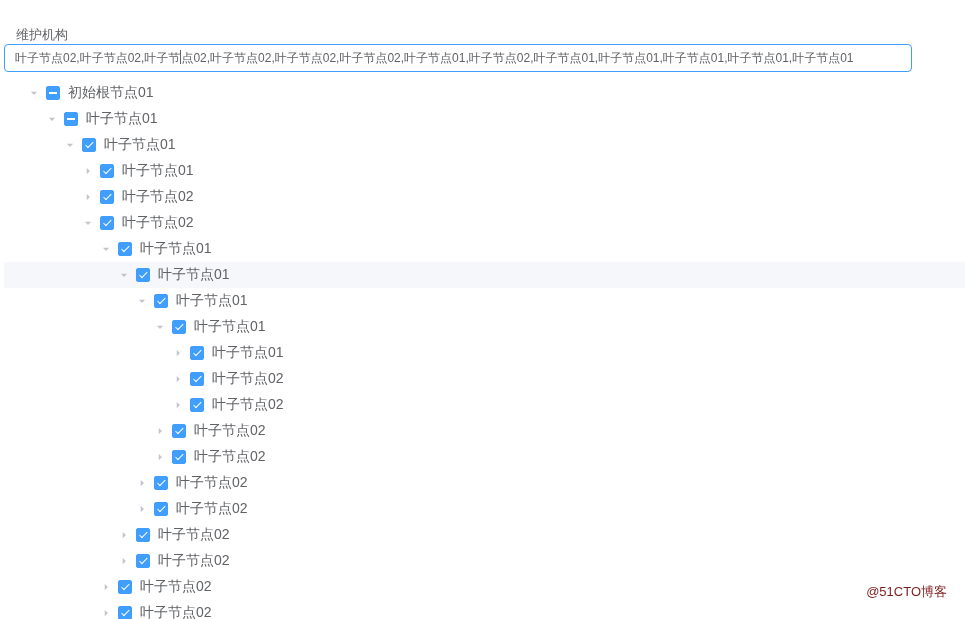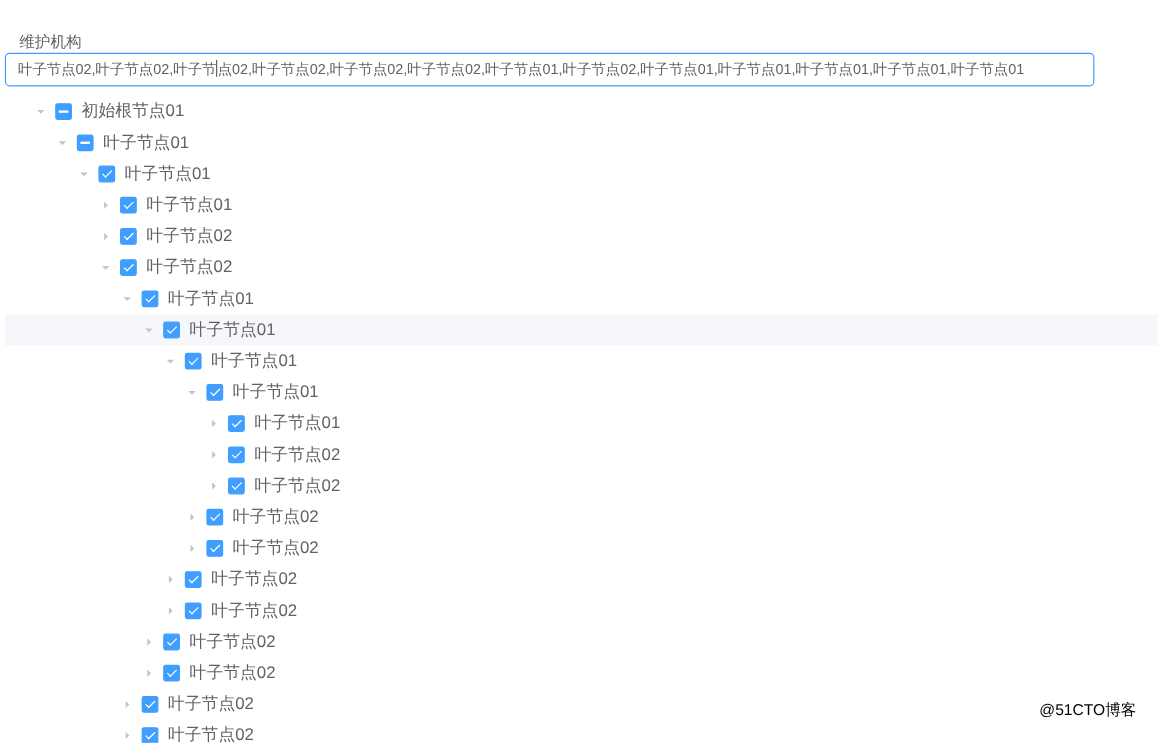--- a/index.html
+++ b/index.html
@@ -116,21 +116,21 @@
     }
     .node-label {
       font-size: 14px;
       color: #606266;
     }
     .watermark {
       position: absolute;
       right: 18px;
       bottom: 18px;
       font-size: 13px;
-      color: #000000;
+      color: #7f1d1d;
       pointer-events: none;
     }
   </style>
 </head>
 <body>
 
 <div class="container">
   <div class="label">维护机构</div>
   <div class="content">
     <div class="tree-select-input">

